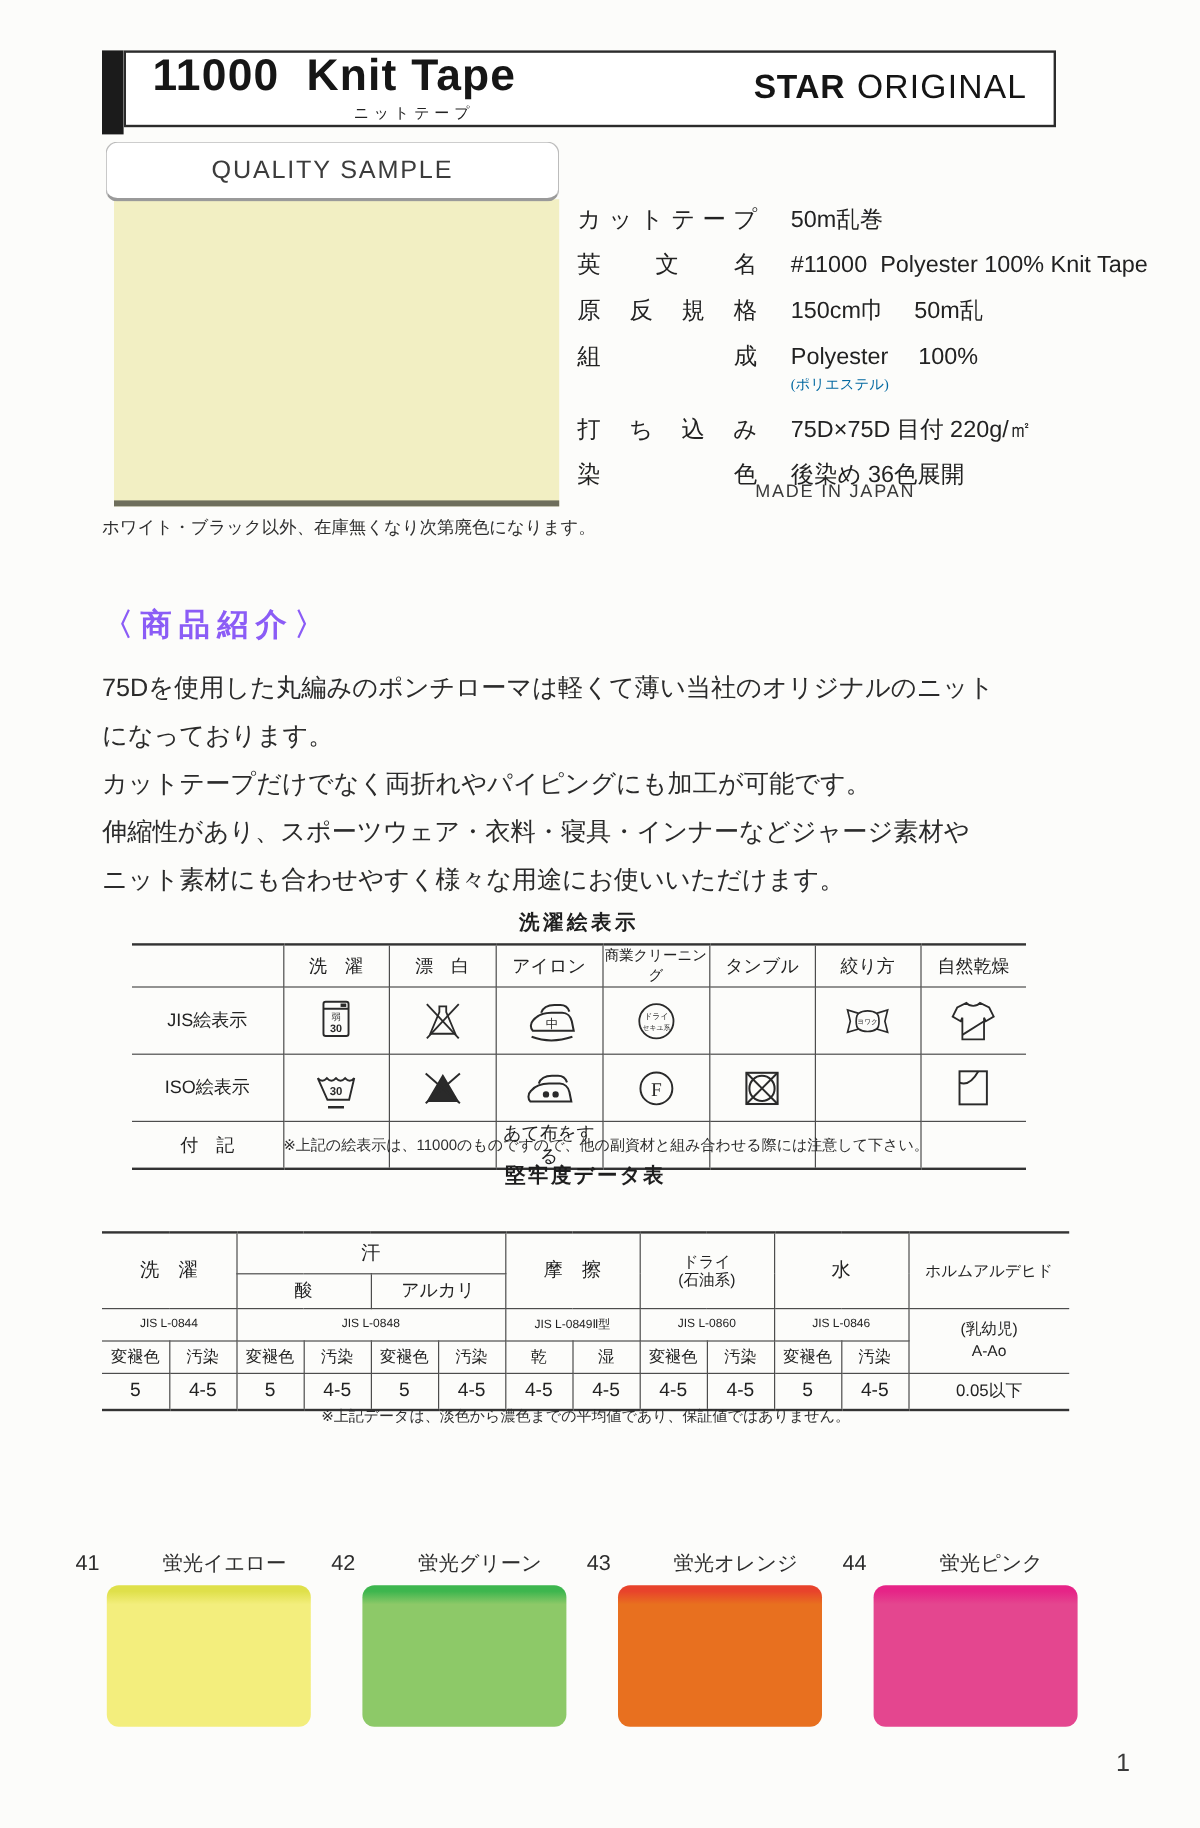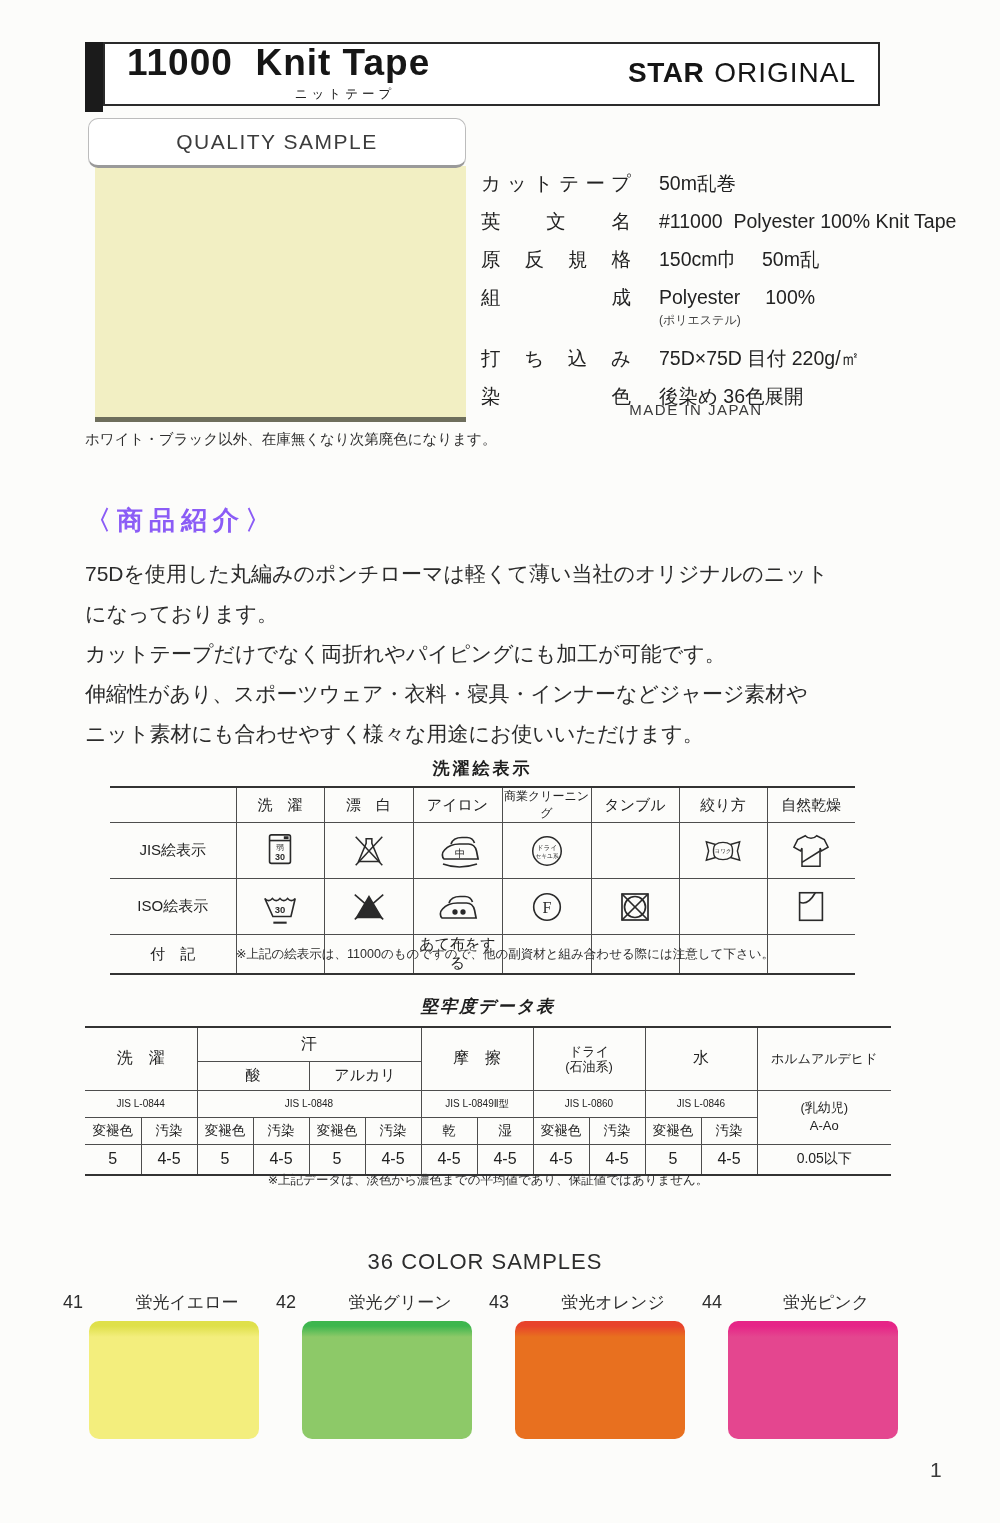--- a/index.html
+++ b/index.html
@@ -22,21 +22,21 @@
     border:1.5px solid #bcbcbc;border-bottom:3px solid #9a9a9a;border-radius:10px;box-sizing:border-box;
     display:flex;align-items:center;justify-content:center;font-size:21px;letter-spacing:1.5px;color:#3c3c3c;z-index:2;}
   .q-swatch{position:absolute;left:95px;top:166px;width:371px;height:251px;background:#f2efc3;
     border-bottom:5px solid #6e6e5c;z-index:1;}
   .stock-note{position:absolute;left:85px;top:430px;font-size:14.5px;color:#2e2e2e;}
   
   .specs{position:absolute;left:481px;top:171px;width:430px;}
   .spec-row{display:flex;margin-bottom:14px;font-size:19.5px;line-height:24px;color:#222;}
   .spec-label{width:150px;flex:none;text-align:justify;text-align-last:justify;}
   .spec-value{margin-left:28px;white-space:pre;}
-  .spec-sub{font-size:12px;color:#404040;margin-top:-1px;}
+  .spec-sub{font-size:12px;color:#0369a1;margin-top:-1px;font-family:Liberation Serif, serif;}
   .made-in{position:absolute;left:481px;top:401px;width:430px;text-align:center;font-size:15px;letter-spacing:1.5px;color:#3a3a3a;}
   
   .intro{position:absolute;left:85px;top:503px;width:880px;}
   .intro-h{font-size:26px;font-weight:bold;letter-spacing:6px;color:#8b5cf6;margin-bottom:16px;}
   .intro-line{font-size:21px;line-height:40px;color:#2b2b2b;}
   
   .tbl{border-collapse:collapse;table-layout:fixed;}
   .tbl td{border:1px solid #4d4d4d;text-align:center;vertical-align:middle;padding:0;box-sizing:border-box;color:#222;}
   .tbl tr td:first-child{border-left:none;}
   .tbl tr td:last-child{border-right:none;}
@@ -244,21 +244,21 @@
         <td></td>
         <td></td>
         <td></td>
         <td></td>
       </tr>
     </tbody>
       </table>
   </div>
   <div class="tbl-note" style="left:110px;top:946px;width:790px;">※上記の絵表示は、11000のものですので、他の副資材と組み合わせる際には注意して下さい。</div>
 
-  <div class="tbl-title" style="left:85px;top:995px;width:806px;letter-spacing:2px;font-style:italic;">堅牢度データ表</div>
+  <div class="tbl-title" style="left:85px;top:968px;width:806px;letter-spacing:2px;">堅牢度データ表</div>
   <div class="fast-wrap">
     <table class="tbl fast">
       <colgroup>
         <col style="width:56px">
           <col style="width:56px">
           <col style="width:56px">
           <col style="width:56px">
           <col style="width:56px">
           <col style="width:56px">
         <col style="width:56px">
@@ -323,21 +323,20 @@
         <td class="val">4-5</td>
         <td class="val">5</td>
         <td class="val">4-5</td>
         <td class="val" style="font-size:14px">0.05以下</td>
       </tr>
     </tbody>
       </table>
   </div>
   <div class="tbl-note" style="left:85px;top:1172px;width:806px;">※上記データは、淡色から濃色までの平均値であり、保証値ではありません。</div>
 
-  <div class="cs-title">36 COLOR SAMPLES</div>
 
   <div class="cs-block" style="left:63px;">
     <div class="cs-label">
         <span class="cs-num">41</span>
         <span class="cs-name">蛍光イエロー</span>
       </div>
     <div class="cs-swatch" style="background: linear-gradient(rgb(223, 224, 74) 0px, rgb(223, 224, 74) 5px, rgb(243, 238, 125) 16px);"></div>
   </div>
   <div class="cs-block" style="left:276px;">
     <div class="cs-label">

